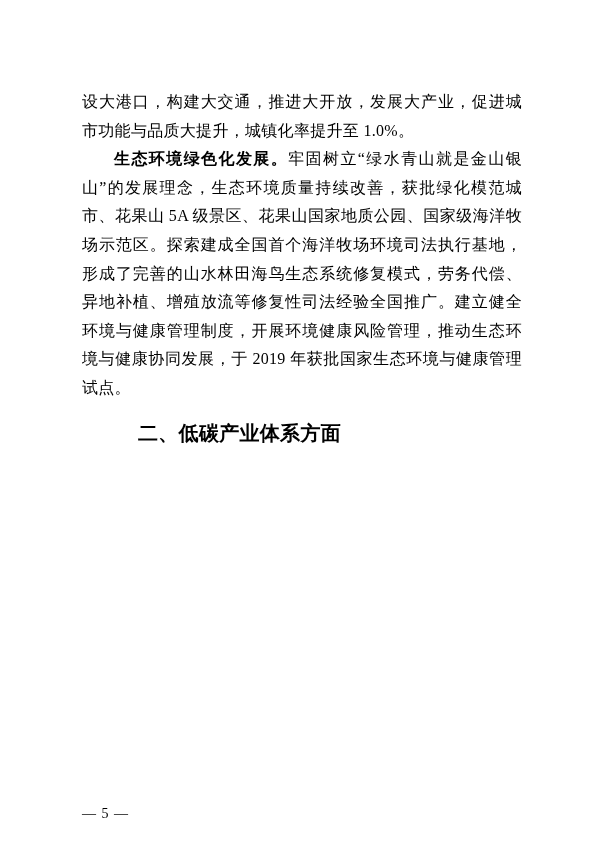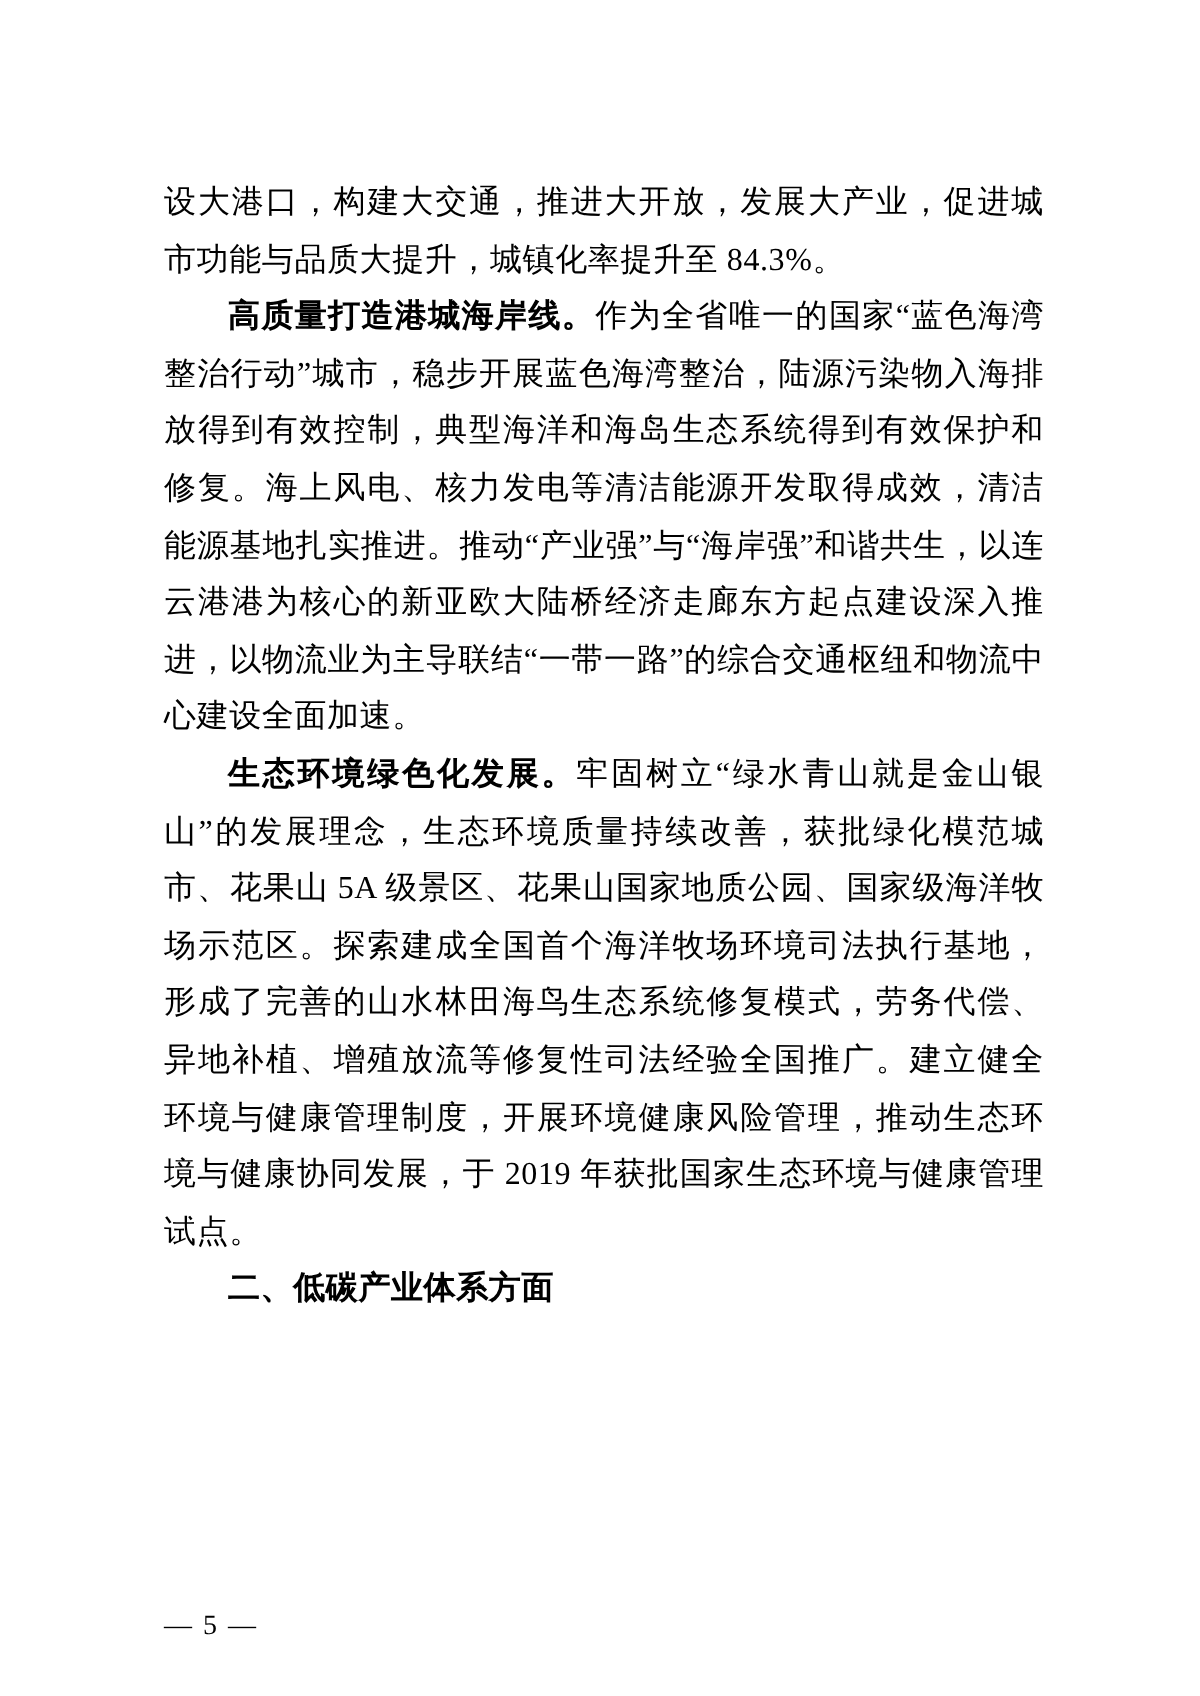--- a/index.html
+++ b/index.html
@@ -27,44 +27,43 @@
     text-indent: 2em;
     letter-spacing: 0.3px;
   }
   .para.no-indent {
     text-indent: 0;
   }
   .para .lead {
     font-weight: bold;
   }
   .heading {
-    margin: 0;
-    font-size: 16px;
+    margin: 16px;
+    font-size: 20px;
     line-height: 28.6px;
     font-weight: bold;
     text-indent: 2em;
     letter-spacing: 0.3px;
   }
   .page-number {
     position: absolute;
     left: 82px;
     bottom: 26px;
     font-size: 14px;
     letter-spacing: 1px;
     color: #000000;
   }
 </style>
 </head>
 <body>
 
 <div class="page">
 
-  <p class="para no-indent"><span>设大港口，构建大交通，推进大开放，发展大产业，促进城市功能与品质大提升，城镇化率提升至 84.3%。</span></p>
+  <p class="para no-indent"><span>设大港口，构建大交通，推进大开放，发展大产业，促进城市功能与品质大提升，城镇化率提升至 1.0%。</span></p>
 
-  <p class="para"><span class="lead">高质量打造港城海岸线。</span><span>作为全省唯一的国家“蓝色海湾整治行动”城市，稳步开展蓝色海湾整治，陆源污染物入海排放得到有效控制，典型海洋和海岛生态系统得到有效保护和修复。海上风电、核力发电等清洁能源开发取得成效，清洁能源基地扎实推进。推动“产业强”与“海岸强”和谐共生，以连云港港为核心的新亚欧大陆桥经济走廊东方起点建设深入推进，以物流业为主导联结“一带一路”的综合交通枢纽和物流中心建设全面加速。</span></p>
 
   <p class="para"><span class="lead">生态环境绿色化发展。</span><span>牢固树立“绿水青山就是金山银山”的发展理念，生态环境质量持续改善，获批绿化模范城市、花果山 5A 级景区、花果山国家地质公园、国家级海洋牧场示范区。探索建成全国首个海洋牧场环境司法执行基地，形成了完善的山水林田海鸟生态系统修复模式，劳务代偿、异地补植、增殖放流等修复性司法经验全国推广。建立健全环境与健康管理制度，开展环境健康风险管理，推动生态环境与健康协同发展，于 2019 年获批国家生态环境与健康管理试点。</span></p>
 
   <p class="heading">二、低碳产业体系方面</p>
 
 
 
   <div class="page-number">— 5 —</div>
 
 </div>

